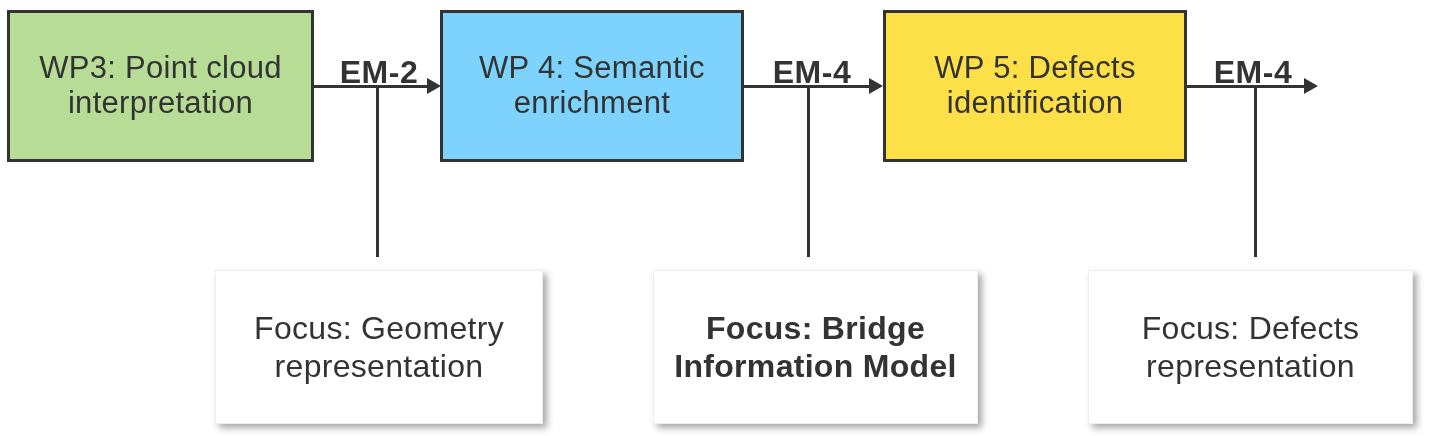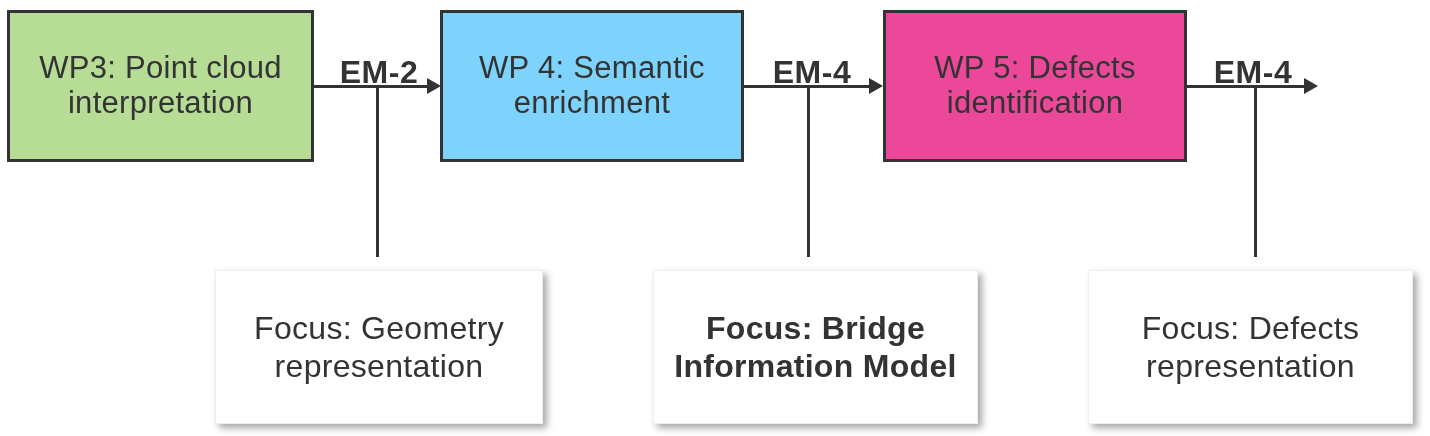--- a/index.html
+++ b/index.html
@@ -114,21 +114,21 @@
 <body>
 
 <div class="canvas">
 
   <div class="stage stage-0" style="background-color: rgb(182, 220, 150);">WP3: Point cloud
 interpretation</div>
 
   <div class="stage stage-1" style="background-color: #7dd3fc;">WP 4: Semantic
 enrichment</div>
 
-  <div class="stage stage-2" style="background-color: #ec4899;">WP 5: Defects
+  <div class="stage stage-2" style="background-color: #fde047;">WP 5: Defects
 identification</div>
 
   <div class="hline hline-0"></div>
   <div class="arrowhead arrowhead-0"></div>
 
   <div class="hline hline-1"></div>
   <div class="arrowhead arrowhead-1"></div>
 
   <div class="hline hline-2"></div>
   <div class="arrowhead arrowhead-2"></div>

